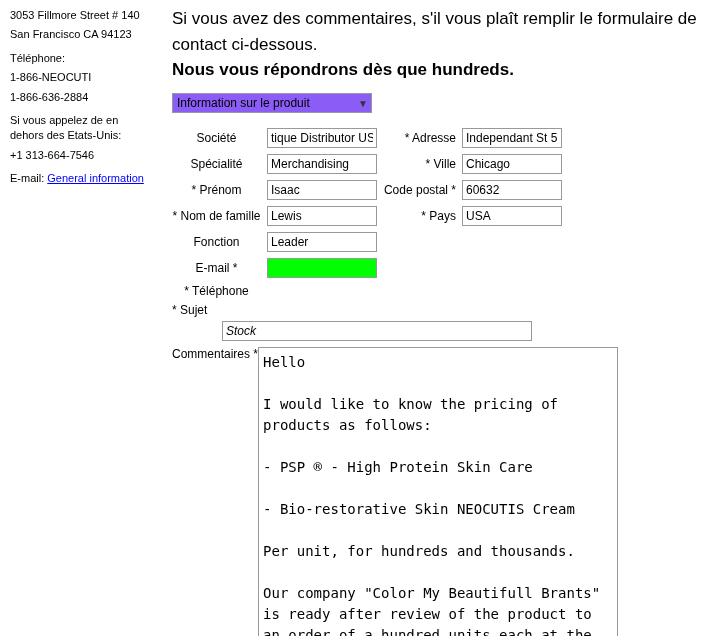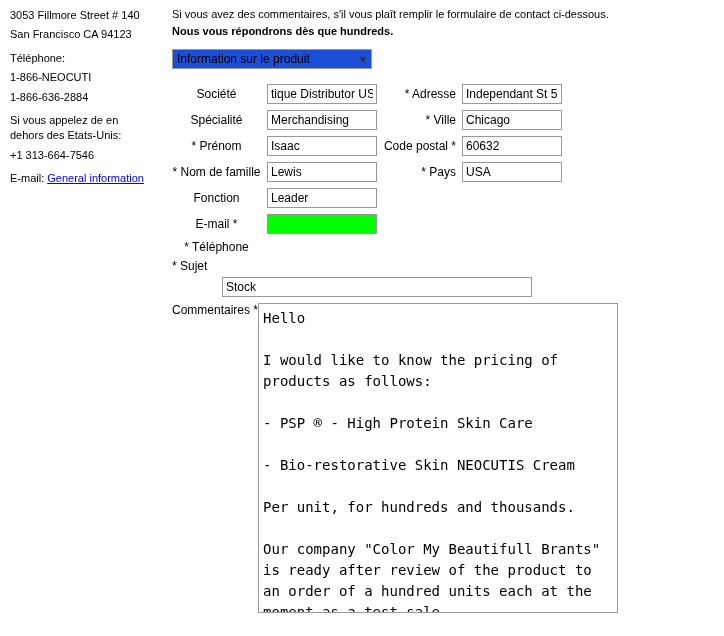--- a/index.html
+++ b/index.html
@@ -35,36 +35,36 @@
       margin-top: 8px;
     }
     .sidebar .email-section {
       margin-top: 8px;
     }
     .main-content {
       flex: 1;
       padding: 6px 12px 12px 12px;
     }
     .intro-text {
-      font-size: 11px;
+      font-size: 17px;
       margin-bottom: 10px;
       line-height: 1.5;
     }
     .intro-text strong {
       font-weight: bold;
     }
     .dropdown-row {
       margin-bottom: 14px;
     }
     .dropdown-select {
       font-size: 12px;
       padding: 2px 4px;
       width: 200px;
       border: 1px solid #999;
-      background: #1d4ed8;
+      background: #8b5cf6;
       appearance: none;
       -webkit-appearance: none;
     }
     .dropdown-wrapper {
       position: relative;
       display: inline-block;
     }
     .dropdown-arrow {
       position: absolute;
       right: 4px;
@@ -138,20 +138,21 @@
       font-size: 12px;
       text-align: left;
       padding-left: 0;
     }
     .sujet-input {
       font-size: 12px;
       border: 1px solid #999;
       padding: 1px 3px;
       height: 20px;
       width: 310px;
+      font-style: italic;
     }
     .commentaires-label {
       font-size: 12px;
       margin-bottom: 3px;
     }
     .commentaires-textarea {
       width: 360px;
       height: 310px;
       font-size: 14px;
       border: 1px solid #999;

